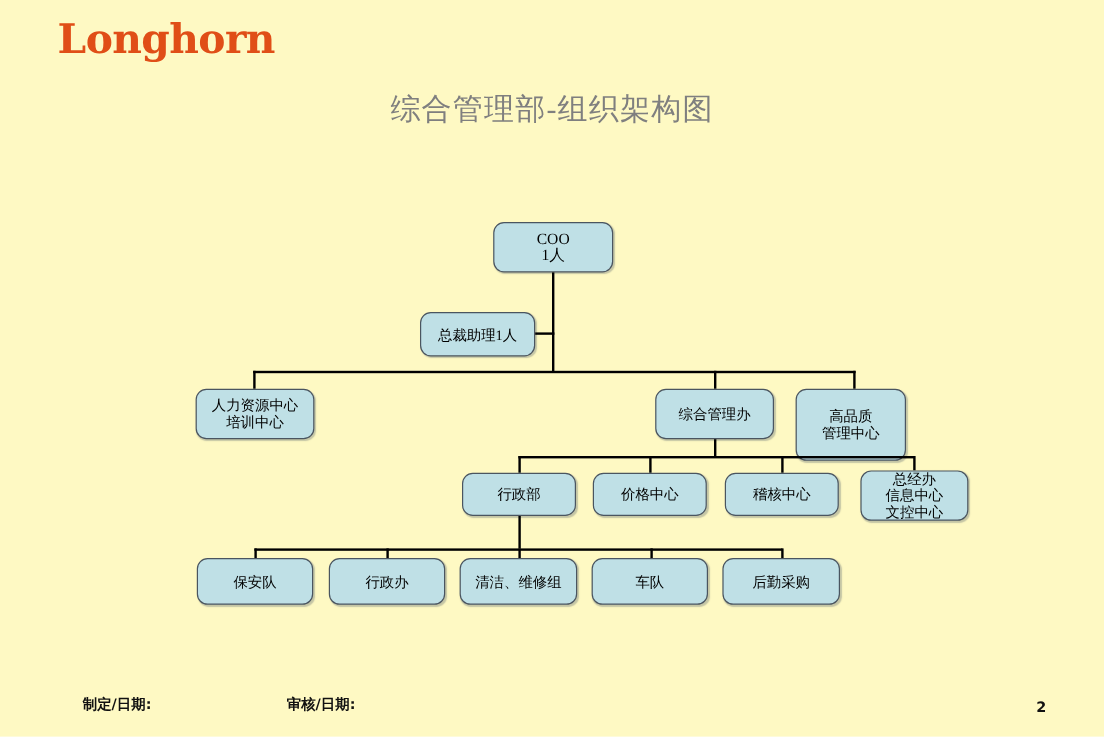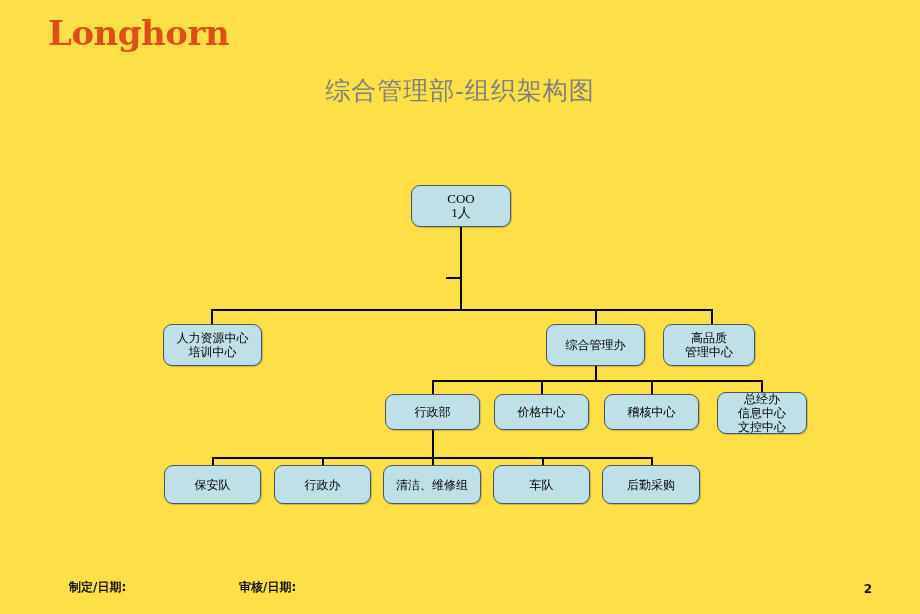--- a/index.html
+++ b/index.html
@@ -14,21 +14,21 @@
     overflow: hidden;
     font-family: "Liberation Serif", "DejaVu Serif", serif;
   }
 
   
   #slide {
     position: absolute;
     left: 0; top: 0;
     width: 920px;
     height: 614px;
-    background: #fde047;
+    background: #fef9c3;
   }
 
   
   #logo {
     position: absolute;
     left: 48px;
     top: 16px;
     font-family: "DejaVu Serif", "Liberation Serif", serif;
     font-weight: bold;
     font-size: 34px;
@@ -128,38 +128,41 @@
 
   <div id="chart">
 
     <div class="node latin" style="left:411px; top:153px; width:100px; height:42px;">
       <span class="ln">COO</span>
       <span class="ln">1人</span>
     </div>
 
     <div class="conn v" style="left:460px; top:195px; height:83px;"></div>
 
+    <div class="node" style="left:350px; top:228px; width:96px; height:37px;">
+      <span class="ln">总裁助理1人</span>
+    </div>
     <div class="conn h" style="left:446px; top:245px; width:16px;"></div>
 
     <div class="conn h" style="left:211px; top:277px; width:502px;"></div>
 
     <div class="conn v" style="left:211px; top:277px; height:15px;"></div>
     <div class="conn v" style="left:595px; top:277px; height:15px;"></div>
     <div class="conn v" style="left:711px; top:277px; height:15px;"></div>
 
     <div class="node" style="left:163px; top:292px; width:99px; height:42px;">
       <span class="ln">人力资源中心</span>
       <span class="ln">培训中心</span>
     </div>
 
     <div class="node" style="left:546px; top:292px; width:99px; height:42px;">
       <span class="ln">综合管理办</span>
     </div>
 
-    <div class="node" style="left:663px; top:292px; width:92px; height:42px;">
+    <div class="node" style="left:663px; top:292px; width:92px; height:60px;">
       <span class="ln">高品质</span>
       <span class="ln">管理中心</span>
     </div>
 
     <div class="conn v" style="left:595px; top:334px; height:14px;"></div>
     <div class="conn h" style="left:432px; top:348px; width:330px;"></div>
 
     <div class="conn v" style="left:432px; top:348px; height:14px;"></div>
     <div class="conn v" style="left:541px; top:348px; height:14px;"></div>
     <div class="conn v" style="left:651px; top:348px; height:14px;"></div>

